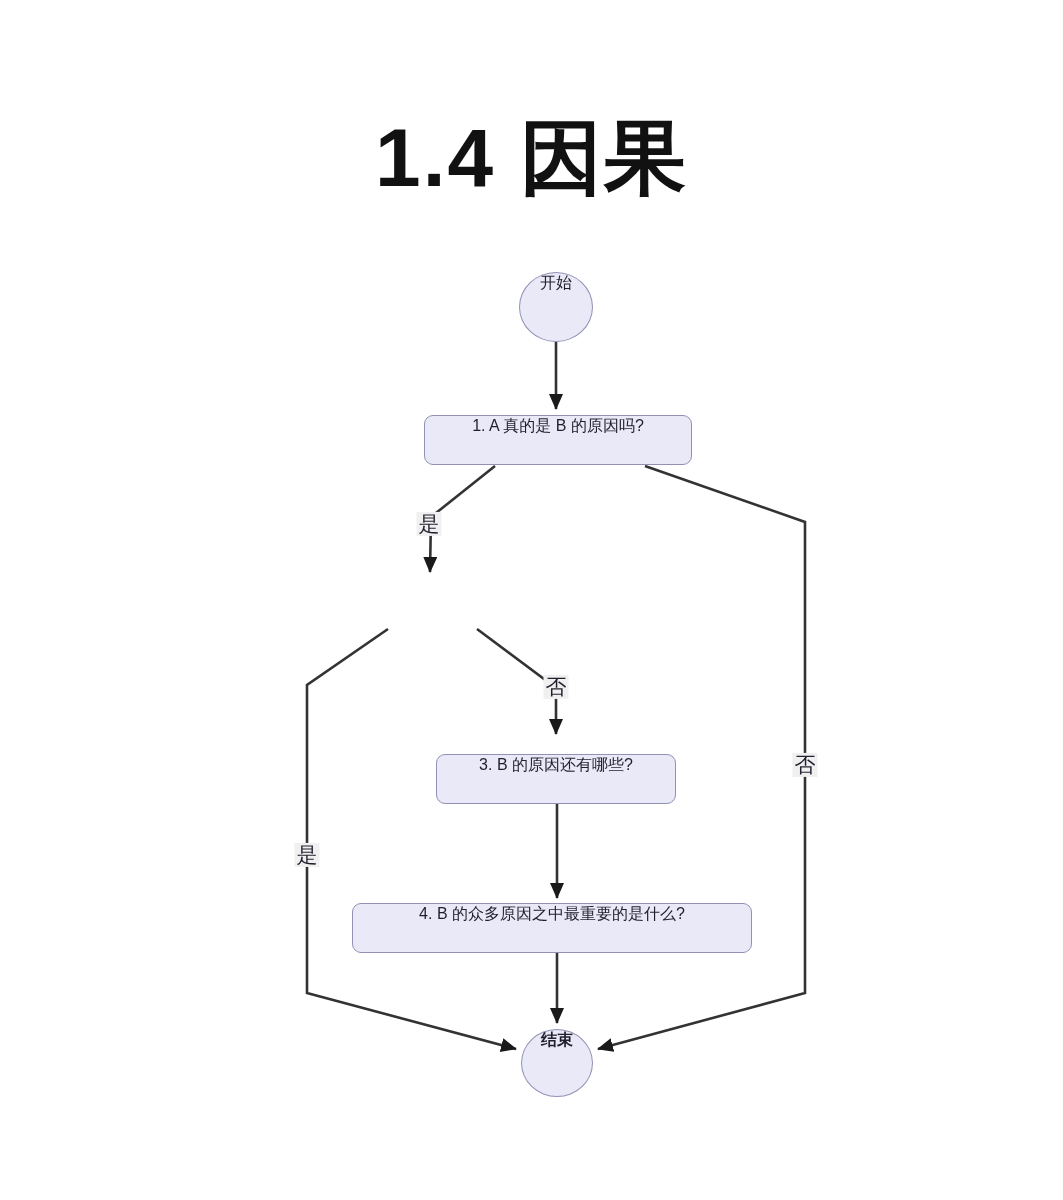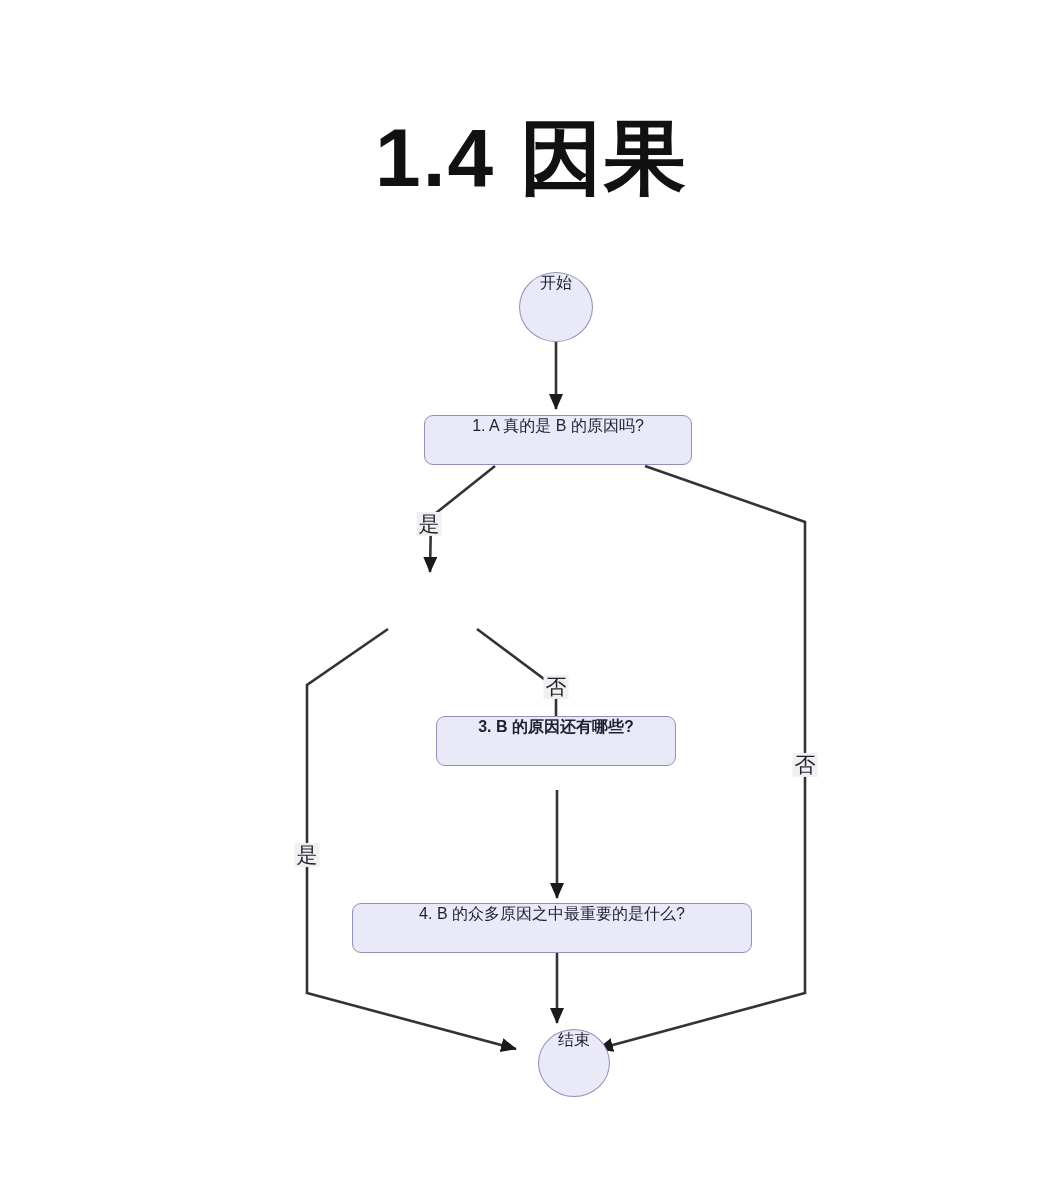--- a/index.html
+++ b/index.html
@@ -113,29 +113,29 @@
 
   <div class="node circle" style="left:519px; top:272px; width:74px; height:70px;">
     <span>开始</span>
   </div>
 
   <div class="node box" style="left:424px; top:415px; width:268px; height:50px;">
     <span>1. A 真的是 B 的原因吗?</span>
   </div>
 
 
-  <div class="node box" style="left:436px; top:716px; width:240px; height:50px;font-weight:bold;">
+  <div class="node box" style="left:436px; top:754px; width:240px; height:50px;">
     <span>3. B 的原因还有哪些?</span>
   </div>
 
   <div class="node box" style="left:352px; top:903px; width:400px; height:50px;">
     <span>4. B 的众多原因之中最重要的是什么?</span>
   </div>
 
-  <div class="node circle" style="left:538px; top:1029px; width:72px; height:68px;">
+  <div class="node circle" style="left:521px; top:1029px; width:72px; height:68px;font-weight:bold;">
     <span>结束</span>
   </div>
 
   <div class="edge-label" style="left:429px; top:524px;">是</div>
   <div class="edge-label" style="left:805px; top:765px;">否</div>
   <div class="edge-label" style="left:556px; top:687px;">否</div>
   <div class="edge-label" style="left:307px; top:855px;">是</div>
 
 </div>
 

